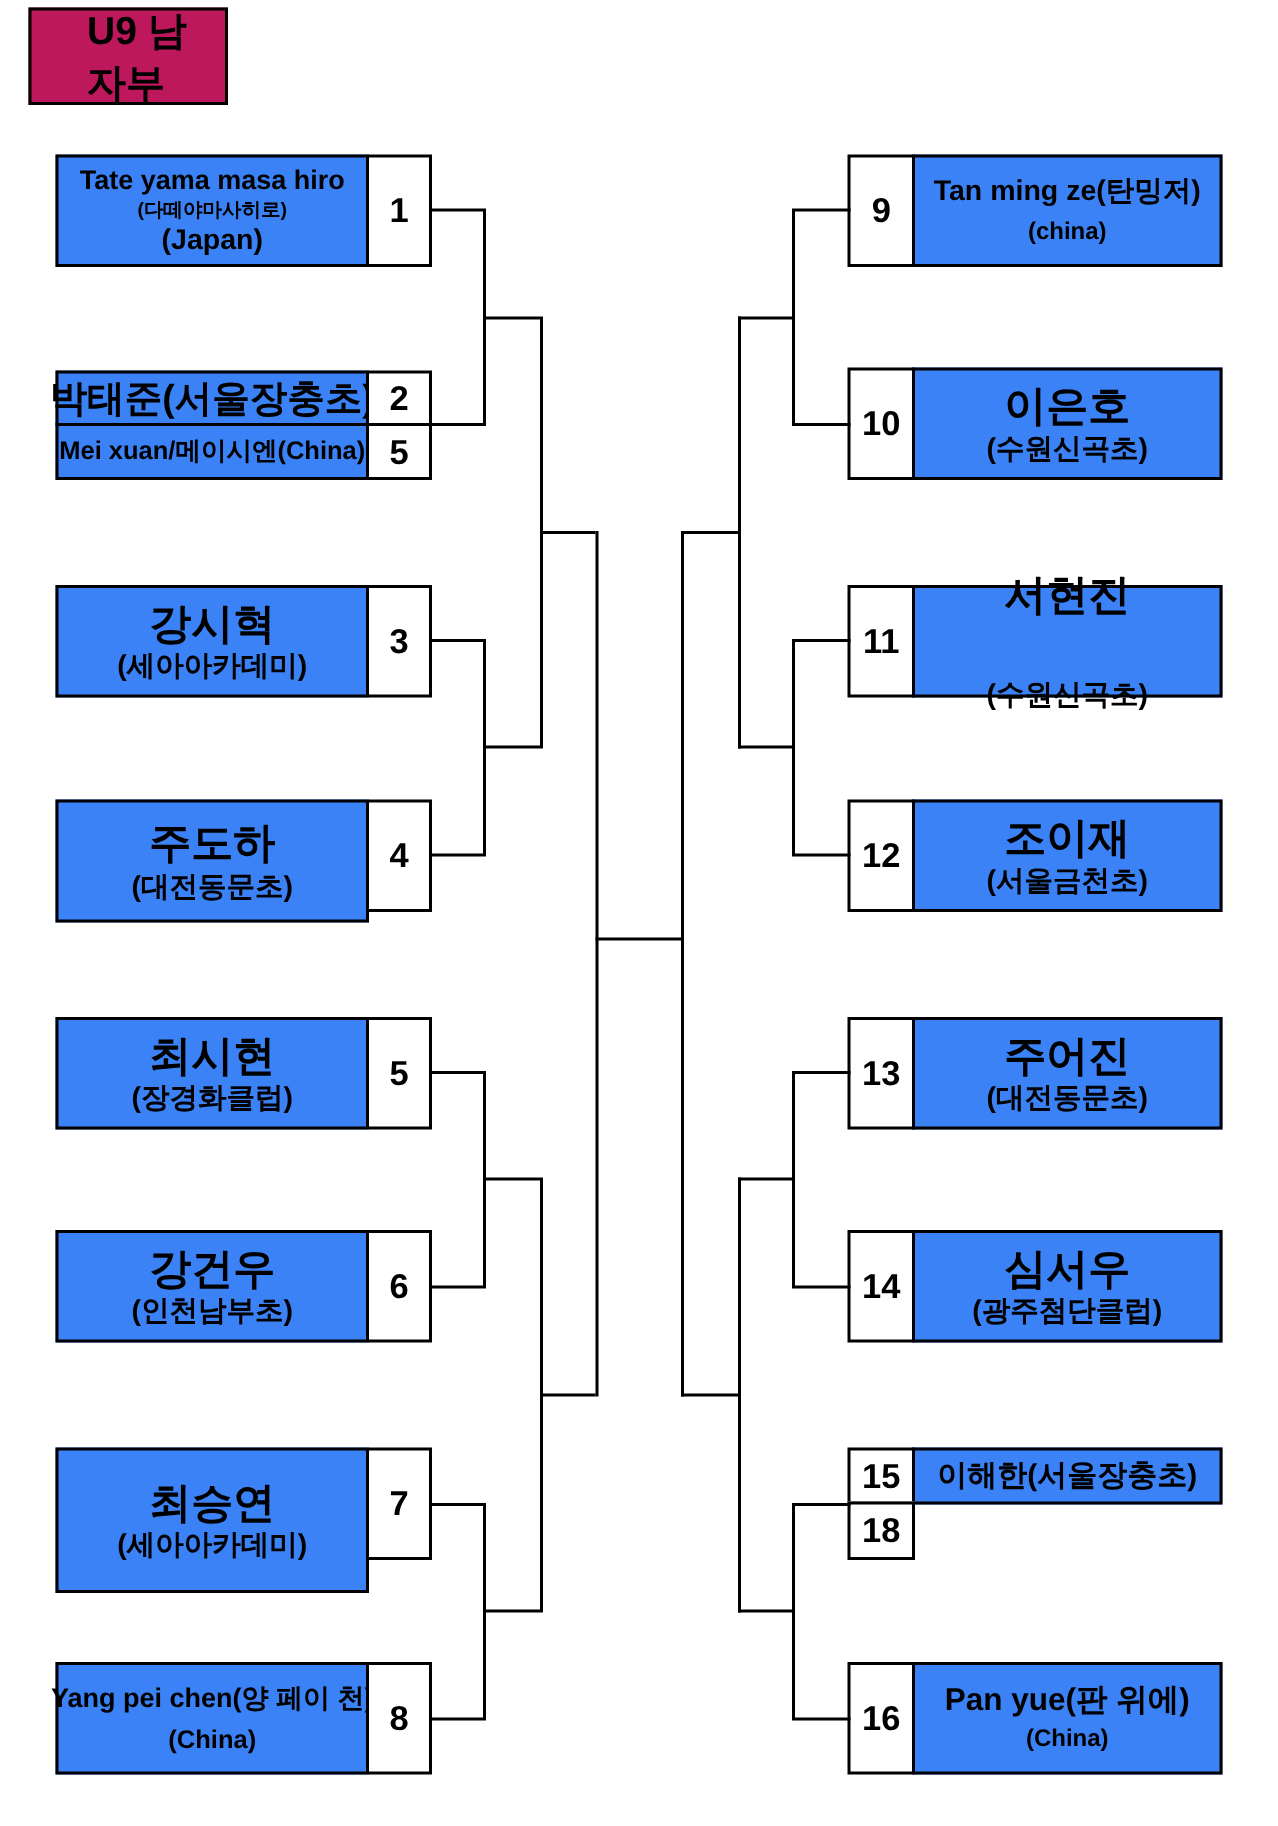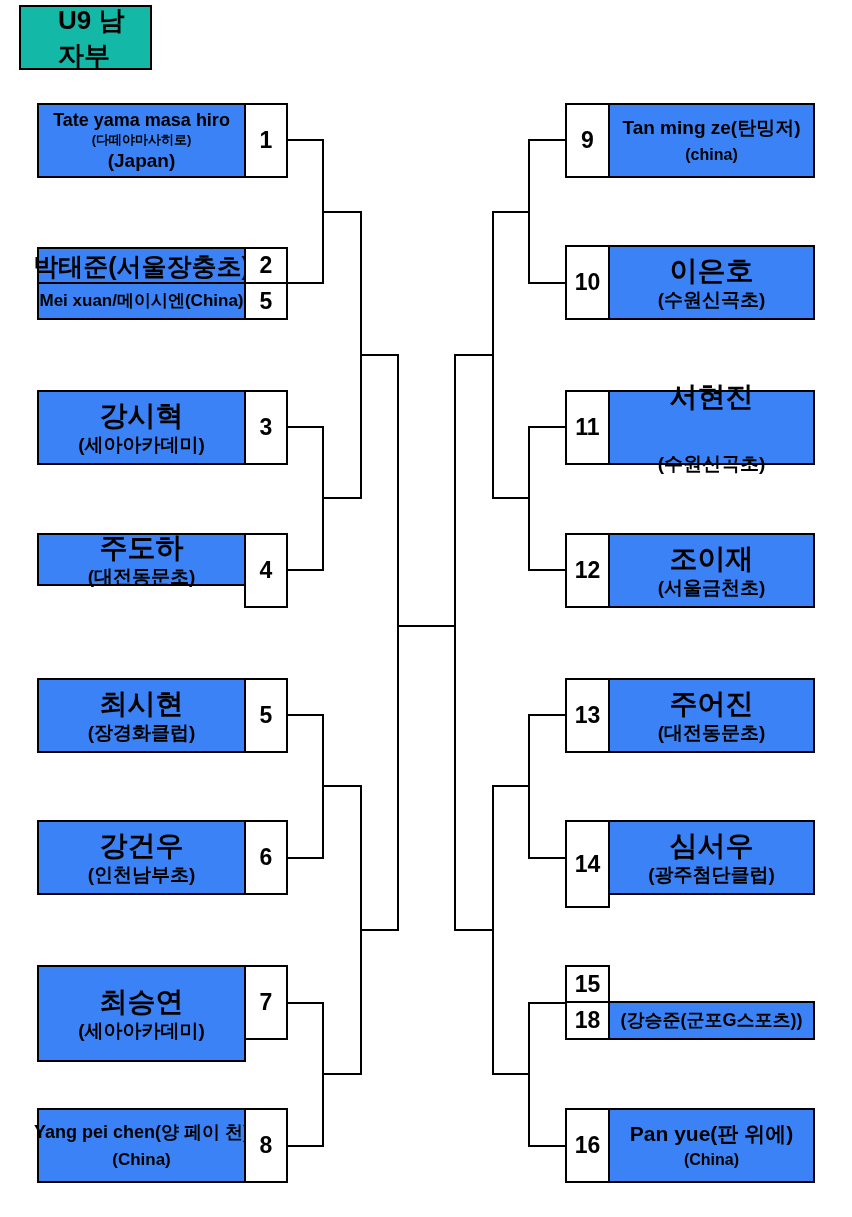--- a/index.html
+++ b/index.html
@@ -19,21 +19,21 @@
   .t{line-height:1.12;font-weight:700;white-space:nowrap;}
   .nm{font-size:28px;}
   .af{font-size:19px;}
   .bline{position:absolute;background:#000;}
 </style>
 </head>
 <body>
 
 <div class="stage">
 
-  <div class="hdr" style="left:19px;top:5px;width:133px;height:65px;background:#14b8a6;font-size:26px;padding-left:37px;">U9 남자부</div>
+  <div class="hdr" style="left:19px;top:5px;width:133px;height:65px;background:#be185d;font-size:26px;padding-left:37px;">U9 남자부</div>
 
   <div class="cell nb left" style="top:103px;height:75px;">
     <div class="t" style="font-size:18px;">Tate yama masa hiro</div>
     <div class="t" style="font-size:13px;">(다떼야마사히로)</div>
     <div class="t" style="font-size:19px;">(Japan)</div>
   </div>
   <div class="cell sb left" style="top:103px;height:75px;">1</div>
 
   <div class="cell nb left" style="top:247px;height:37px;">
     <div class="t" style="font-size:25px;">박태준(서울장충초)</div>
@@ -44,21 +44,21 @@
     <div class="t" style="font-size:17px;">Mei xuan/메이시엔(China)</div>
   </div>
   <div class="cell sb left" style="top:282px;height:38px;">5</div>
 
   <div class="cell nb left" style="top:390px;height:75px;">
     <div class="t nm">강시혁</div>
     <div class="t af">(세아아카데미)</div>
   </div>
   <div class="cell sb left" style="top:390px;height:75px;">3</div>
 
-  <div class="cell nb left" style="top:533px;height:53px;">
+  <div class="cell nb left" style="top:533px;height:82px;">
     <div class="t nm">주도하</div>
     <div class="t af">(대전동문초)</div>
   </div>
   <div class="cell sb left" style="top:533px;height:75px;">4</div>
 
   <div class="cell nb left" style="top:678px;height:75px;">
     <div class="t nm">최시현</div>
     <div class="t af">(장경화클럽)</div>
   </div>
   <div class="cell sb left" style="top:678px;height:75px;">5</div>
@@ -104,32 +104,32 @@
     <div class="t nm">조이재</div>
     <div class="t af">(서울금천초)</div>
   </div>
 
   <div class="cell sb right" style="top:678px;height:75px;">13</div>
   <div class="cell nb right" style="top:678px;height:75px;">
     <div class="t nm">주어진</div>
     <div class="t af">(대전동문초)</div>
   </div>
 
-  <div class="cell sb right" style="top:820px;height:88px;">14</div>
+  <div class="cell sb right" style="top:820px;height:75px;">14</div>
   <div class="cell nb right" style="top:820px;height:75px;">
     <div class="t nm">심서우</div>
     <div class="t af">(광주첨단클럽)</div>
   </div>
 
   <div class="cell sb right" style="top:965px;height:38px;">15</div>
+  <div class="cell nb right" style="top:965px;height:38px;">
+    <div class="t" style="font-size:20px;">이해한(서울장충초)</div>
+  </div>
 
   <div class="cell sb right" style="top:1001px;height:39px;">18</div>
-  <div class="cell nb right" style="top:1001px;height:39px;">
-    <div class="t" style="font-size:18px;">(강승준(군포G스포츠))</div>
-  </div>
 
   <div class="cell sb right" style="top:1108px;height:75px;">16</div>
   <div class="cell nb right" style="top:1108px;height:75px;row-gap:6px;">
     <div class="t" style="font-size:21px;">Pan yue(판 위에)</div>
     <div class="t" style="font-size:16px;">(China)</div>
   </div>
 
 <div class="bline" style="left: 286px; top: 139px; width: 36px; height: 2px;"></div>
     <div class="bline" style="left: 286px; top: 282px; width: 36px; height: 2px;"></div>
     <div class="bline" style="left: 322px; top: 139px; width: 2px; height: 145px;"></div>

